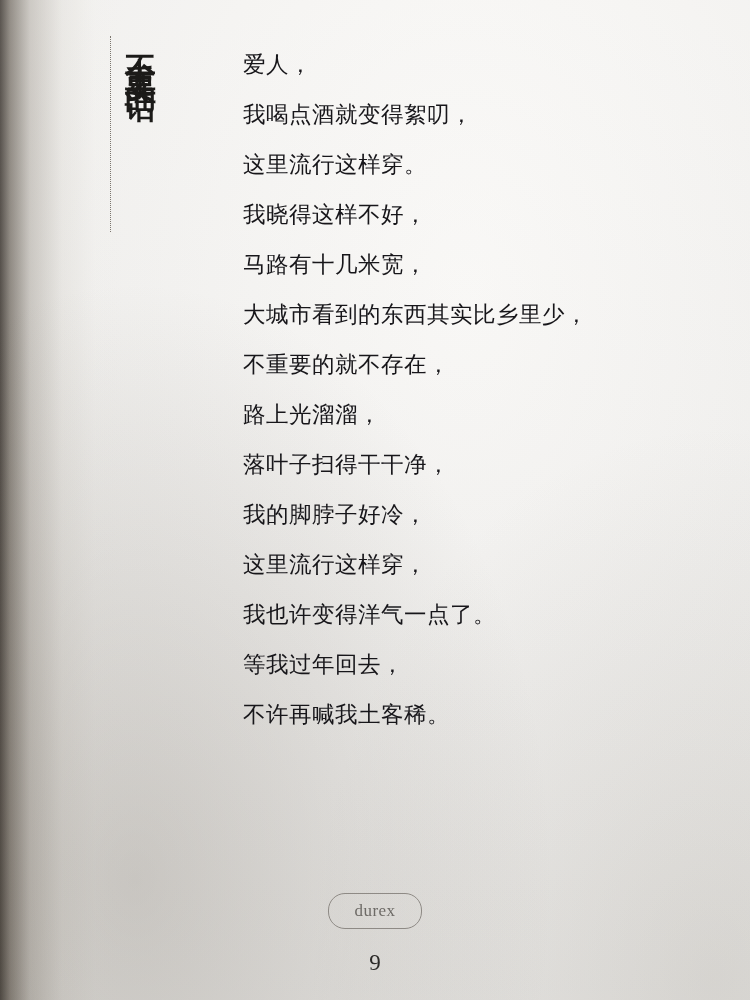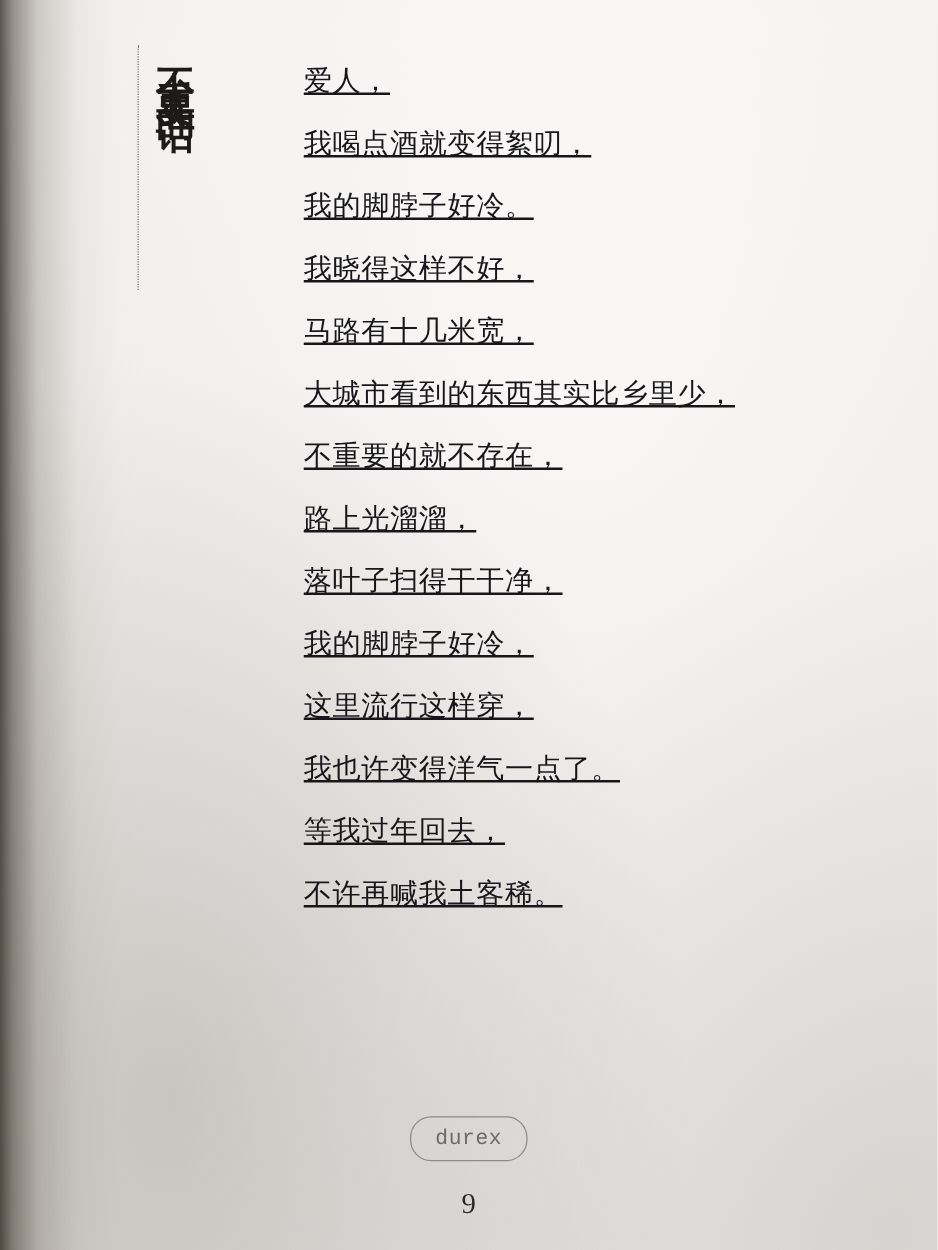--- a/index.html
+++ b/index.html
@@ -92,38 +92,37 @@
     color: #17161a;
     font-size: 22.5px;
     line-height: 1;
   }
   .poem-line {
     height: 50px;
     display: flex;
     align-items: center;
     white-space: nowrap;
     letter-spacing: 0.5px;
-    text-decoration: underline;
   }
 
   
   .logo {
     position: absolute;
     left: 50%;
     transform: translateX(-50%);
     top: 893px;
     width: 92px;
     height: 34px;
     border: 1.6px solid #8e8a85;
     border-radius: 17px;
     display: flex;
     align-items: center;
     justify-content: center;
     color: #6d6a66;
-    font-family: Liberation Mono, monospace;
+    font-family: Liberation Serif, serif;
     font-size: 17px;
     letter-spacing: 0.5px;
   }
 
   
   .page-number {
     position: absolute;
     left: 0;
     right: 0;
     top: 950px;
@@ -140,21 +139,21 @@
   <div class="content">
 
     <div class="title-block">
       <div class="title-rule"></div>
       <div class="title-text">不重要的话</div>
     </div>
 
     <div class="poem">
       <div class="poem-line">爱人，</div>
       <div class="poem-line">我喝点酒就变得絮叨，</div>
-      <div class="poem-line">我的脚脖子好冷。</div>
+      <div class="poem-line">这里流行这样穿。</div>
       <div class="poem-line">我晓得这样不好，</div>
       <div class="poem-line">马路有十几米宽，</div>
       <div class="poem-line">大城市看到的东西其实比乡里少，</div>
       <div class="poem-line">不重要的就不存在，</div>
       <div class="poem-line">路上光溜溜，</div>
       <div class="poem-line">落叶子扫得干干净，</div>
       <div class="poem-line">我的脚脖子好冷，</div>
       <div class="poem-line">这里流行这样穿，</div>
       <div class="poem-line">我也许变得洋气一点了。</div>
       <div class="poem-line">等我过年回去，</div>

